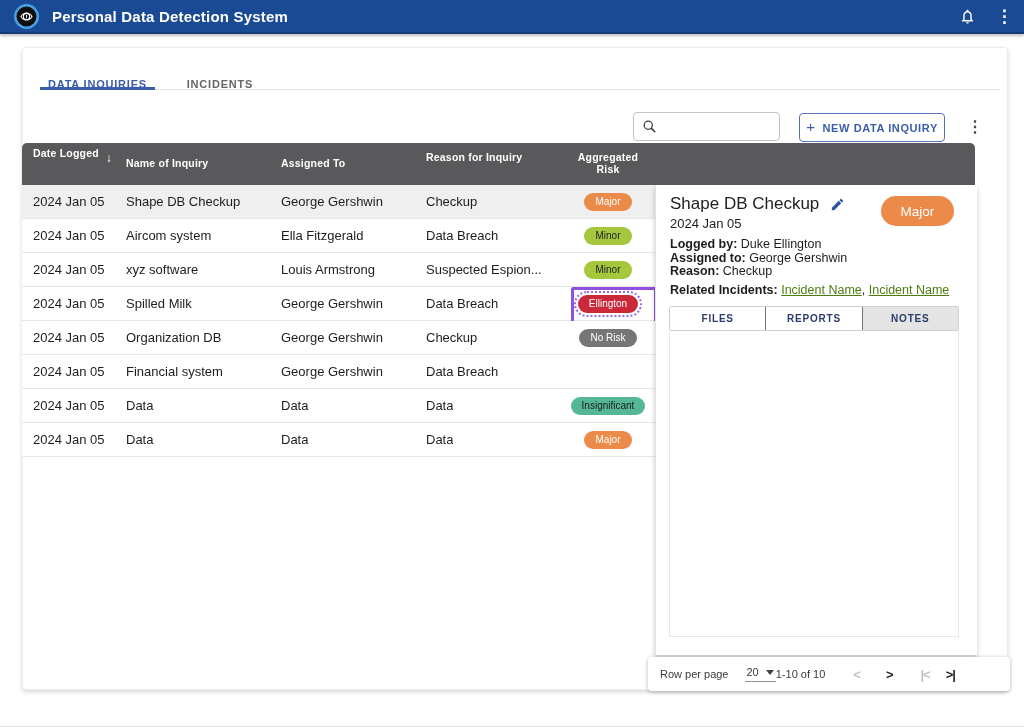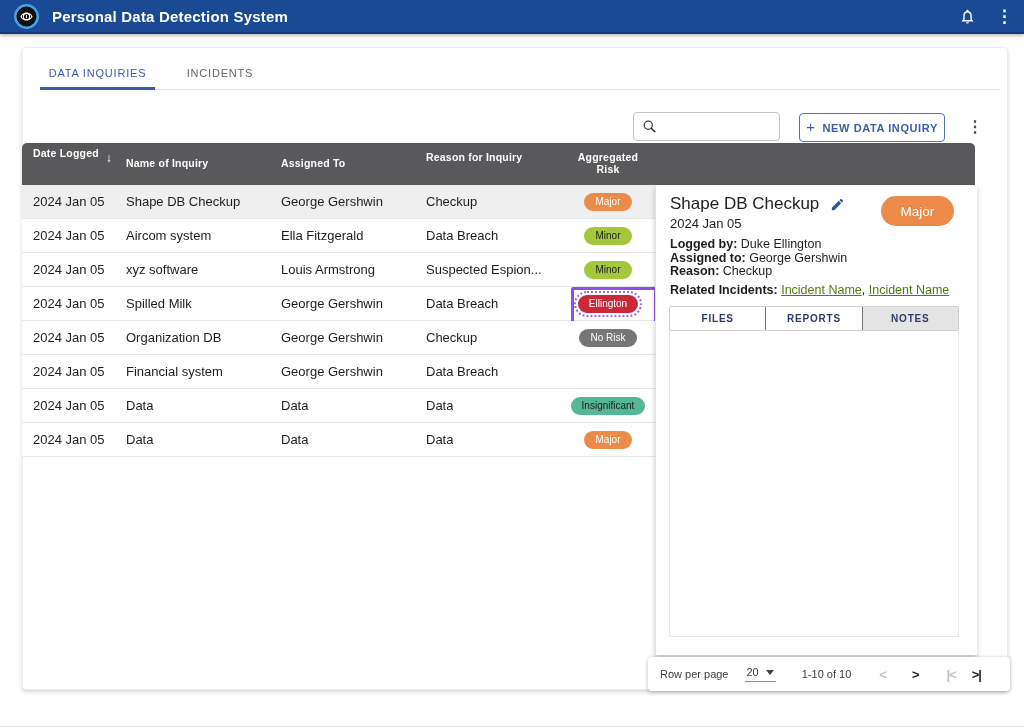--- a/index.html
+++ b/index.html
@@ -15,22 +15,22 @@
   .appbar-title { color:#fff; font-size:15px; font-weight:700; margin-left:13px; letter-spacing:0.2px; }
   .appbar-spacer { flex:1; }
   .bell { width:17px; height:19px; margin-right:20px; }
   .kebab { color:#fff; font-size:17px; font-weight:700; width:14px; text-align:center; cursor:pointer; }
 
   
   .main-card { position:absolute; left:22px; top:47px; width:986px; height:643px; background:#fff;
                border:1px solid #ececec; border-radius:4px; box-shadow:0 2px 4px rgba(0,0,0,0.16); }
 
   
-  .tab { position:absolute; top:58px; height:29px; display:flex; align-items:center; justify-content:center;
-         font-size:11px; font-weight:400; letter-spacing:0.8px; cursor:pointer; }
+  .tab { position:absolute; top:69px; height:29px; display:flex; align-items:center; justify-content:center;
+         font-size:11px; font-weight:700; letter-spacing:0.8px; cursor:pointer; }
   .tab-active { left:40px; width:115px; color:#3a5dab; }
   .tab-idle   { left:155px; width:130px; color:#666; }
   .tabs-baseline { position:absolute; left:40px; top:89px; width:960px; height:1px; background:#e2e2e2; }
   .tab-underline { position:absolute; left:40px; top:87px; width:115px; height:3px; background:#3a5dab; }
 
   
   .searchbox { position:absolute; left:633px; top:112px; width:147px; height:29px; border:1px solid #c4c4c4;
                border-radius:4px; display:flex; align-items:center; padding:0 8px; background:#fff; }
   .searchbox input { border:none; outline:none; flex:1; min-width:0; font-size:13px; font-family:inherit; margin-left:6px; }
   .new-inquiry-btn { position:absolute; left:799px; top:113px; width:146px; height:29px; border:1px solid #5472b8;
@@ -85,21 +85,21 @@
   .p-content { position:absolute; left:13px; top:146px; width:290px; height:306px;
                border:1px solid #e8e8e8; border-top:none; }
 
   
   .pager { position:absolute; left:648px; top:657px; width:362px; height:34px; background:#fff; border-radius:4px;
            box-shadow:0 1px 4px rgba(0,0,0,0.28); display:flex; align-items:center; padding:0 12px;
            font-size:11px; color:#3a3a3a; z-index:3; }
   .pager-label { margin-right:16px; }
   .pagesize { display:flex; align-items:center; gap:7px; border-bottom:1px solid #8f8f8f; padding:0 2px 3px 2px; cursor:pointer; }
   .caret { width:0; height:0; border-left:4px solid transparent; border-right:4px solid transparent; border-top:5px solid #424242; }
-  .range { margin-left:26px; }
+  .range { }
   .nav { font-size:13px; font-weight:700; color:#1f1f1f; cursor:pointer; letter-spacing:-1px; }
   .nav.disabled { color:#c2c2c2; cursor:default; }
   .nav-prev { margin-left:28px; }
   .nav-next { margin-left:26px; }
   .nav-first { margin-left:28px; }
   .nav-last { margin-left:16px; }
 
   .bottom-hairline { position:absolute; left:0; top:726px; width:1024px; height:1px; background:#e3e3e3; }
 </style>
 </head>

